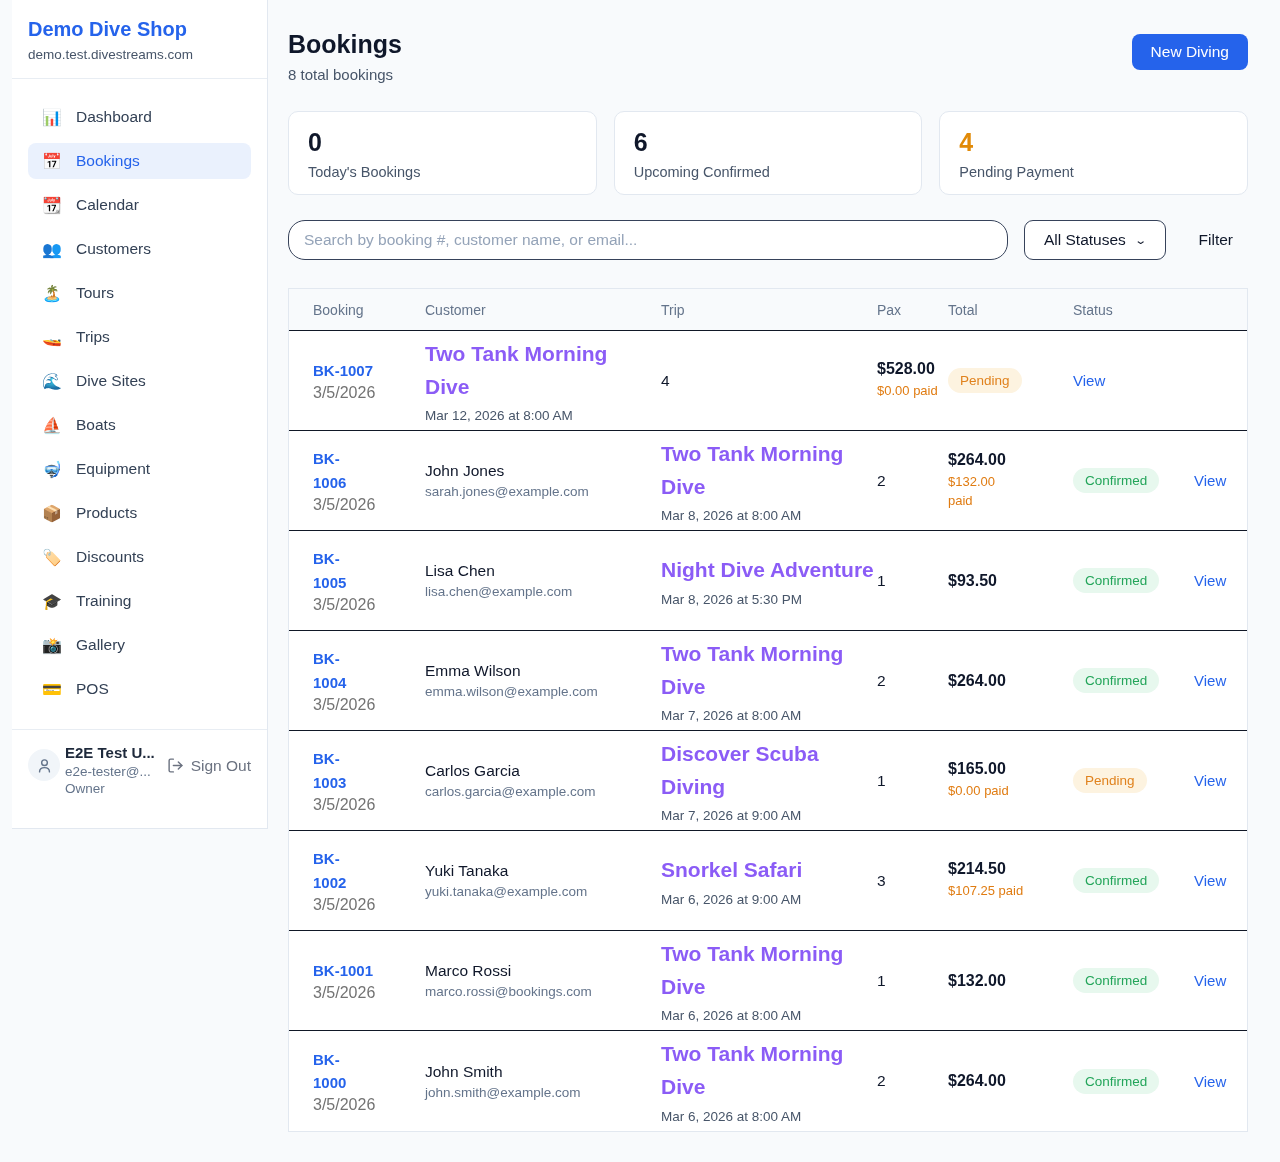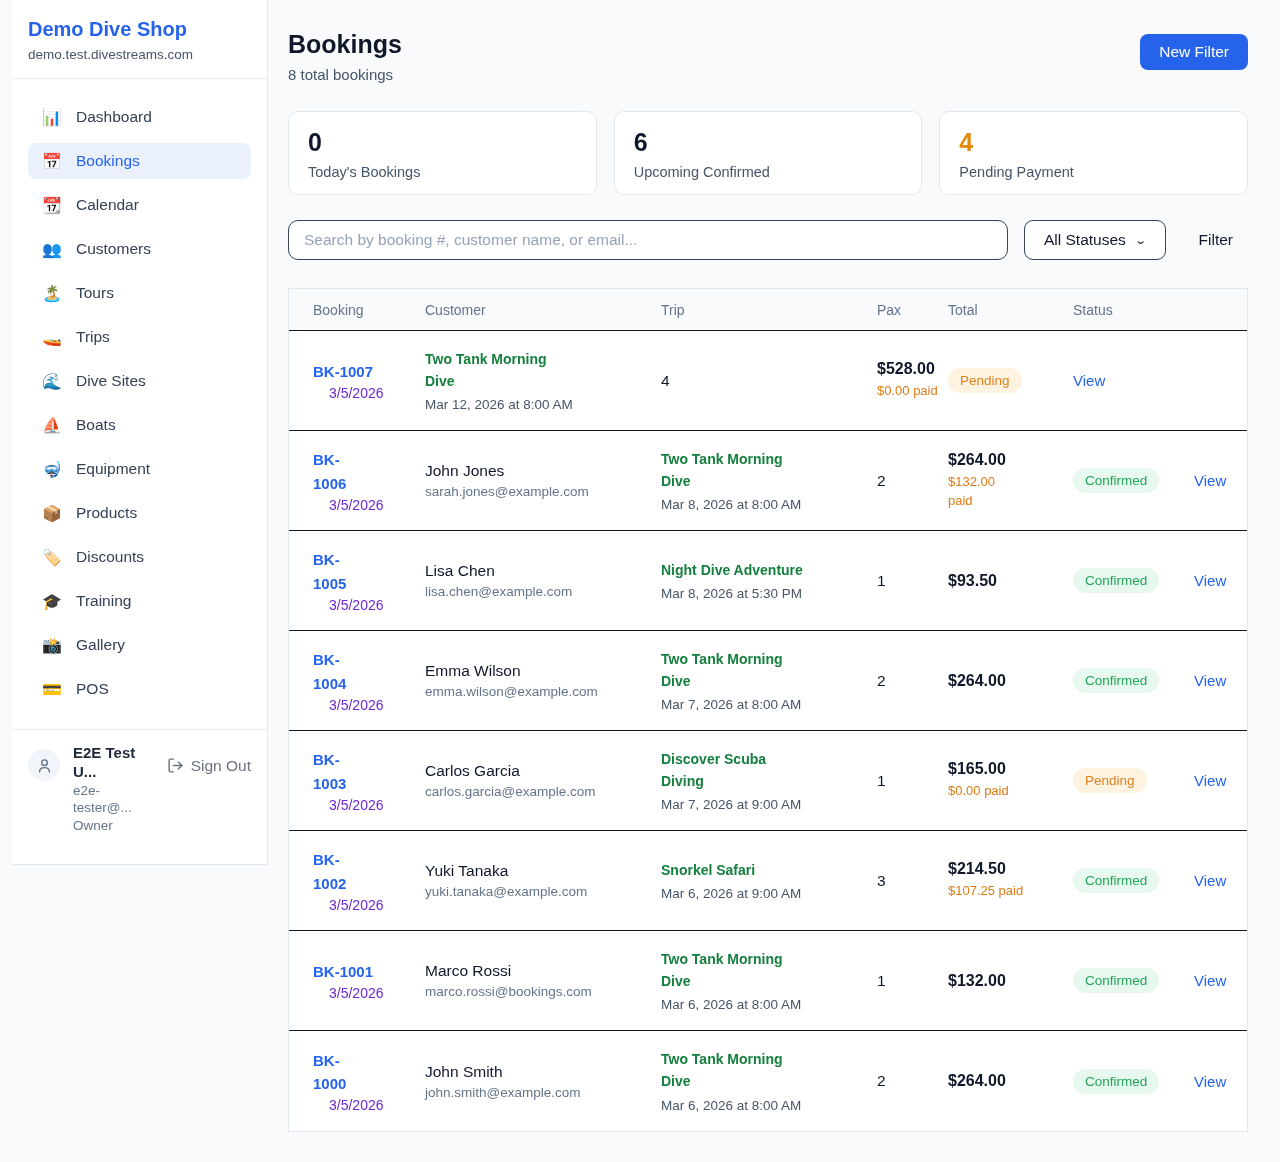--- a/index.html
+++ b/index.html
@@ -27,21 +27,21 @@
     display:flex; align-items:center; gap:14px;
     height:36px; padding:0 14px; margin-bottom:8px;
     border-radius:8px; cursor:pointer;
     font-size:15.5px; color:#334155;
   }
   .nav-item .icon { width:20px; font-size:16px; text-align:center; }
   .nav-item.active { background:#eaf1fd; color:#2563eb; font-weight:500; }
   .user-footer {
     border-top:1px solid #e8edf3;
     padding:14px 16px 20px 16px;
-    display:flex; align-items:flex-start; gap:13px;
+    display:flex; align-items:flex-start; gap:5px;
   }
   .avatar {
     width:32px; height:32px; border-radius:50%;
     background:#f1f5f9; flex:none;
     display:flex; align-items:center; justify-content:center; margin-top:5px;
   }
   .user-info { flex:1; min-width:0; }
   .user-name { font-size:15px; font-weight:700; color:#1e293b; line-height:1.25; }
   .user-email, .user-role { font-size:13.5px; color:#64748b; line-height:1.3; }
   .signout {
@@ -62,21 +62,21 @@
   .stats { display:flex; gap:17px; margin-top:28px; }
   .stat-card {
     flex:1; background:#fff; border:1px solid #e2e8f0; border-radius:10px;
     padding:17px 19px; height:84px;
   }
   .stat-value { font-size:25px; font-weight:700; line-height:1.1; }
   .stat-label { font-size:14.5px; color:#475569; margin-top:7px; }
   
   .filter-row { display:flex; align-items:center; margin-top:25px; }
   .search-input {
-    flex:1; height:40px; border:1px solid #36425a; border-radius:10px;
+    flex:1; height:40px; border:1px solid #36425a; border-radius:17px;
     padding:0 15px; font-family:inherit; font-size:15.5px; color:#0f172a;
     background:#fff; outline:none;
   }
   .search-input::placeholder { color:#94a3b8; }
   .status-select {
     margin-left:16px; height:40px; min-width:142px;
     border:1px solid #36425a; border-radius:9px; background:#fff;
     display:flex; align-items:center; justify-content:center; gap:10px;
     font-size:15.5px; color:#0f172a; padding:0 13px; cursor:pointer;
   }
@@ -95,24 +95,24 @@
     grid-template-columns:112px 236px 216px 71px 125px 121px 1fr;
     padding:0 24px; align-items:center;
   }
   .thead {
     height:42px; background:#f8fafc; border-bottom:1px solid #111827;
     font-size:14px; color:#64748b; font-weight:500;
   }
   .trow { height:100px; border-bottom:1px solid #111827; background:#fff; }
   .trow:last-child { border-bottom:none; }
   .bk-id { font-size:15px; font-weight:600; color:#2563eb; line-height:1.55; white-space:pre-line; cursor:pointer; }
-  .bk-date { font-size:14px; color:#6d28d9; margin-top:2px;margin-left:16px; }
+  .bk-date { font-size:16px; color:#737373; margin-top:2px; }
   .cust-name { font-size:15.5px; color:#0f172a; }
   .cust-email { font-size:13.5px; color:#64748b; margin-top:4px; }
-  .trip-name { font-size:14px; font-weight:600; color:#15803d; line-height:1.55; white-space:pre-line; }
+  .trip-name { font-size:21px; font-weight:600; color:#8b5cf6; line-height:1.55; white-space:pre-line; }
   .trip-date { font-size:13.5px; color:#475569; margin-top:5px; }
   .pax { font-size:15.5px; color:#0f172a; }
   .total-amt { font-size:16px; font-weight:700; color:#0f172a; }
   .total-paid { font-size:13px; color:#e07c12; margin-top:4px; line-height:1.45; white-space:pre-line; }
   .badge {
     display:inline-block; font-size:13.5px; padding:5px 12px; border-radius:13px; font-weight:500;
   }
   .badge.pending { background:#fdf3e0; color:#e0821d; }
   .badge.confirmed { background:#e7f8ee; color:#23a55a; }
   .view-link { font-size:15px; color:#2563eb; font-weight:500; cursor:pointer; white-space:nowrap; }
@@ -205,21 +205,21 @@
     </div>
   </div>
 </div>
 
 <div class="main">
   <div class="page-header">
     <div>
       <div class="page-title">Bookings</div>
       <div class="page-subtitle">8 total bookings</div>
     </div>
-    <button class="btn-primary">New Filter</button>
+    <button class="btn-primary">New Diving</button>
   </div>
 
   <div class="stats" id="stats-container">
       <div class="stat-card">
         <div class="stat-value" style="color: rgb(15, 23, 42);">0</div>
         <div class="stat-label">Today's Bookings</div>
       </div>
       <div class="stat-card">
         <div class="stat-value" style="color: rgb(15, 23, 42);">6</div>
         <div class="stat-label">Upcoming Confirmed</div>

